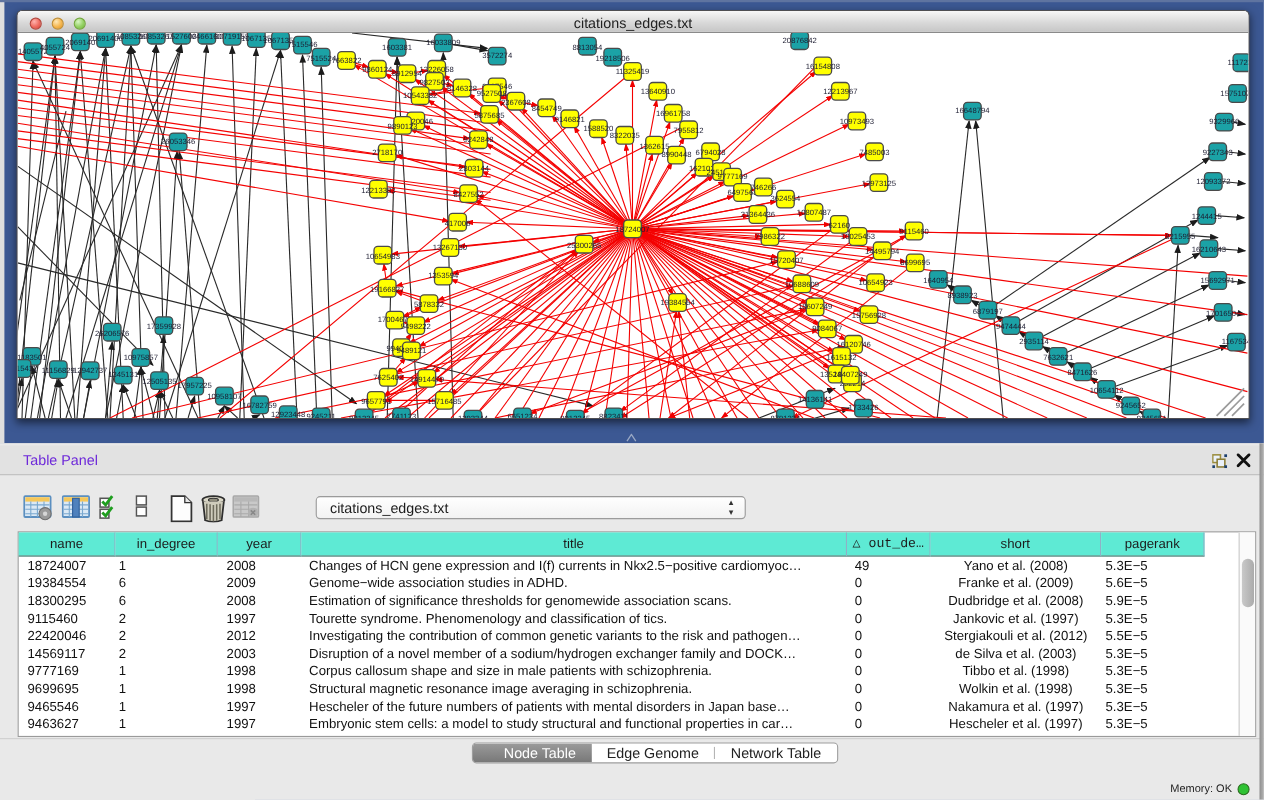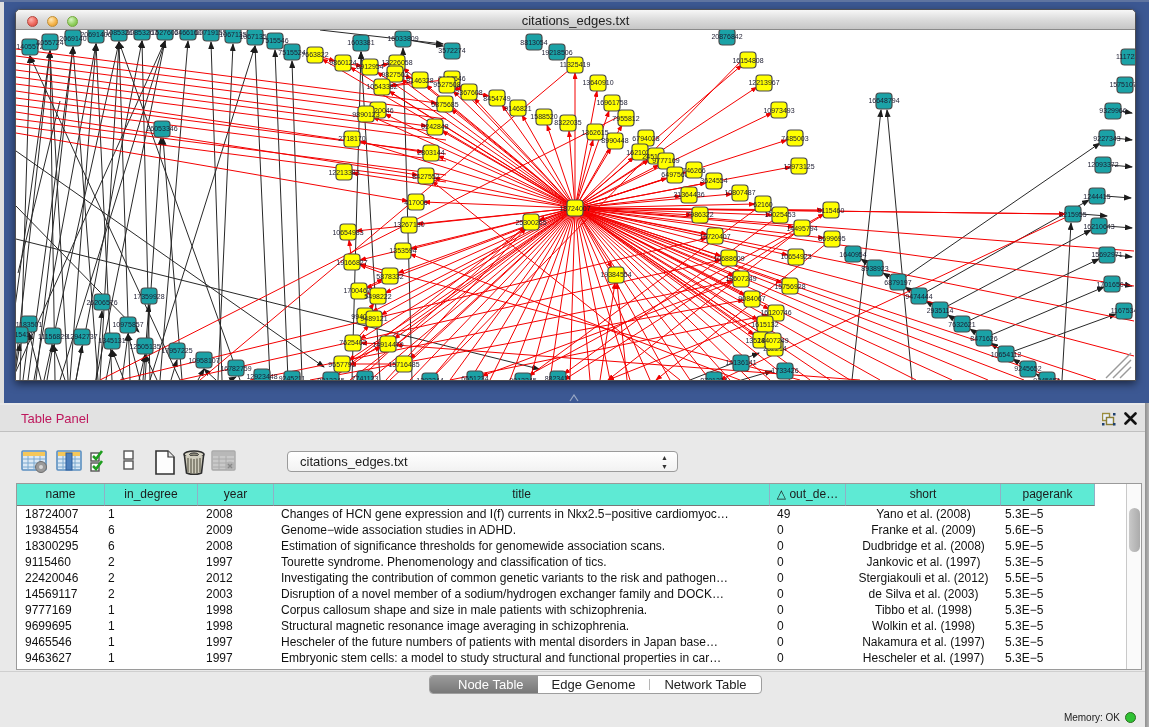--- a/index.html
+++ b/index.html
@@ -8,21 +8,21 @@
 #desktop .tstrip { position:absolute; left:0; top:0; width:1149px; height:2px; background:#5f74a0; }
 #win { position:absolute; left:15px; top:9px; width:1121px; height:372px; border:1px solid #4e4e52; border-radius:5px 5px 0 0; box-shadow:0 3px 8px rgba(0,0,0,0.55); background:#fff; overflow:hidden; }
 #titlebar { position:absolute; left:0; top:0; width:100%; height:20px; border-radius:4px 4px 0 0; background:linear-gradient(#f7f7f7,#d9d9d9 55%,#c6c6c6); border-bottom:1px solid #8a8a8a; }
 #titlebar .title { position:absolute; left:0; right:0; top:3px; text-align:center; font-size:13px; color:#222; }
 .tl { position:absolute; top:6px; width:11px; height:11px; border-radius:50%; }
 #tl-r { left:11px; background:radial-gradient(circle at 35% 30%, #ffb3ad, #ee6a5f 55%, #cf4439); border:0.5px solid #b4453c; }
 #tl-y { left:31px; background:radial-gradient(circle at 35% 30%, #ffe9b8, #f5b64e 55%, #dd9329); border:0.5px solid #c08e34; }
 #tl-g { left:51px; background:radial-gradient(circle at 35% 30%, #d8f5c3, #94d163 55%, #6fb73b); border:0.5px solid #74a83d; }
 #tpanel { position:absolute; left:0; top:403px; width:1149px; height:324px; background:#e9e9e9; }
 #tpanel .phead { position:absolute; left:0; top:2px; width:1149px; height:27px; background:#e2e2e2; border-bottom:1px solid #c0c0c0; }
-#tpanel .phead .ptitle { position:absolute; left:21px; top:6px; font-size:13px; color:#be185d; }
+#tpanel .phead .ptitle { position:absolute; left:21px; top:6px; font-size:13px; color:#6d28d9; }
 .xicon { position:absolute; right:12px; top:7px; width:13px; height:13px; }
 .ficon { position:absolute; right:33px; top:7px; width:14px; height:14px; }
 #toolbar { position:absolute; left:0; top:0px; width:1149px; height:80px; }
 #combo { position:absolute; left:287px; top:48px; width:391px; height:21px; background:linear-gradient(#ffffff,#f2f2f2); border:1px solid #9b9b9b; border-radius:4px; font-size:13px; color:#1c1c1c; line-height:19px; padding-left:12px; }
 #combo .arrows { position:absolute; right:9px; top:1px; font-size:7px; color:#333; line-height:9px; }
 #tablebox { position:absolute; left:16px; top:483px; width:1126px; height:187px; background:#ffffff; border:1px solid #9a9a9a; }
 #thead { position:absolute; left:0px; top:0px; height:22px; width:1078px; }
 .th { position:absolute; top:0; height:22px; background:#5eead4; border-right:1px solid #8fb0c6; border-bottom:1px solid #777; font-size:12px; color:#1c1c1c; text-align:center; line-height:21px; }
 #tbody { position:absolute; left:0; top:22px; width:1105px; }
 .trow { position:relative; height:16px; font-size:12px; color:#111; white-space:nowrap; }
@@ -676,21 +676,21 @@
   <div style="position:absolute;left:250px;top:49px;font-size:15px;color:#1a1a1a;font-style:italic;font-family:'Liberation Serif',serif;margin-left:47px;"><b>f</b><span style="font-size:11px;">(x)</span></div>
   <div id="combo">citations_edges.txt<span class="arrows">▲<br>▼</span></div>
  </div>
 </div>
 <div id="tablebox">
  <div id="thead">
   <span class="th" style="left:0px;width:88px;">name</span>
   <span class="th" style="left:88px;width:93px;">in_degree</span>
   <span class="th" style="left:181px;width:76px;">year</span>
   <span class="th" style="left:257px;width:496px;">title</span>
-  <span class="th" style="left:753px;width:76px;">△ out_de…</span>
+  <span class="th" style="left:753px;width:76px;font-family:Liberation Mono, monospace;">△ out_de…</span>
   <span class="th" style="left:829px;width:155px;">short</span>
   <span class="th" style="left:984px;width:94px;">pagerank</span>
  </div>
  <div id="tbody">
 <div class="trow">
           <span class="c-name">18724007</span>
           <span class="c-deg">1</span>
           <span class="c-year">2008</span>
           <span class="c-title">Changes of HCN gene expression and I(f) currents in Nkx2.5−positive cardiomyoc…</span>
           <span class="c-out">49</span>

